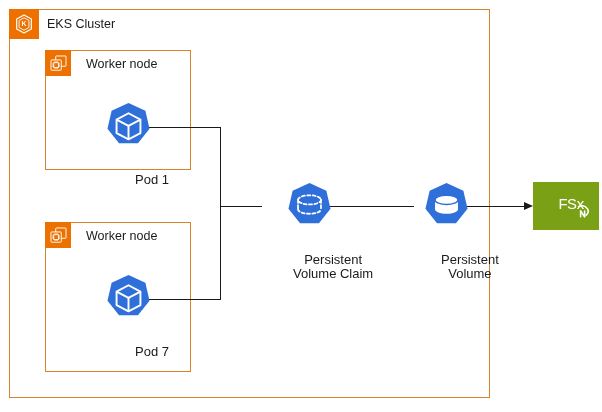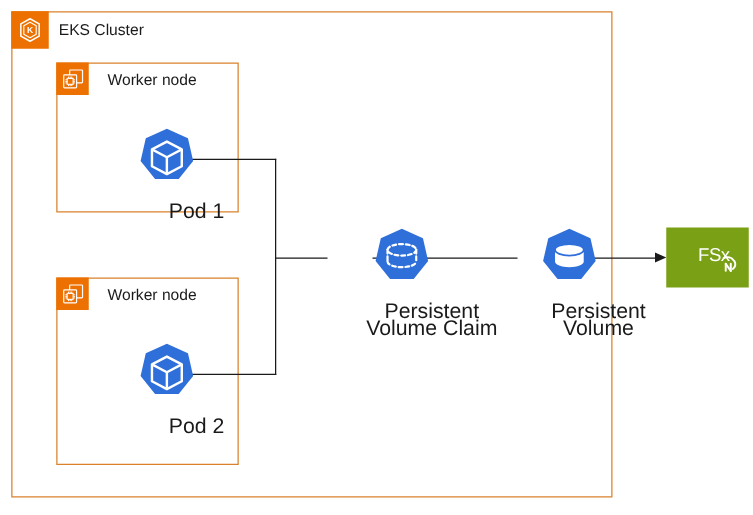--- a/index.html
+++ b/index.html
@@ -77,22 +77,22 @@
 
   
   .k8s-node {
     position: absolute;
     display: flex;
     flex-direction: column;
     align-items: center;
   }
   .k8s-node .glyph { display: block; }
   .k8s-node .node-label {
-    margin-top: 4px;
-    font-size: 17px;
+    margin-top: 16px;
+    font-size: 13px;
     line-height: 13.5px;
     color: #1a1a1a;
     text-align: center;
     white-space: pre-line;
     padding-left: 47px;
   }
 
   .pod-1 { left: 88px; top: 100px; }
   .pod-2 { left: 88px; top: 272px; }
   .pvc   { left: 246px; top: 180px; }
@@ -208,21 +208,21 @@
     <span class="glyph">
       <svg width="53" height="53" viewBox="0 0 60 60" aria-hidden="true">
         <path d="M30 3.5 49.1 12.1 53.8 32.6 40.7 49 19.3 49 6.2 32.6 10.9 12.1z" fill="#2f6fd9"></path>
         <g fill="none" stroke="#ffffff" stroke-width="2.2" stroke-linejoin="round">
           <path d="M30 15 43.5 22.1v15.3L30 44.5 16.5 37.4V22.1z"></path>
           <path d="M16.5 22.1 30 29.2l13.5-7.1"></path>
           <path d="M30 29.2v15.3"></path>
         </g>
       </svg>
     </span>
-    <span class="node-label">Pod 2</span>
+    <span class="node-label">Pod 7</span>
   </div>
 
   <div class="k8s-node pvc">
     <span class="glyph">
       <svg width="53" height="53" viewBox="0 0 60 60" aria-hidden="true">
         <path d="M30 3.5 49.1 12.1 53.8 32.6 40.7 49 19.3 49 6.2 32.6 10.9 12.1z" fill="#2f6fd9"></path>
         <g fill="none" stroke="#ffffff" stroke-width="2" stroke-dasharray="3.4 2.6" stroke-linecap="round">
           <ellipse cx="30" cy="22.5" rx="13" ry="5.2"></ellipse>
           <path d="M17 22.5v10.5"></path>
           <path d="M43 22.5v10.5"></path>

